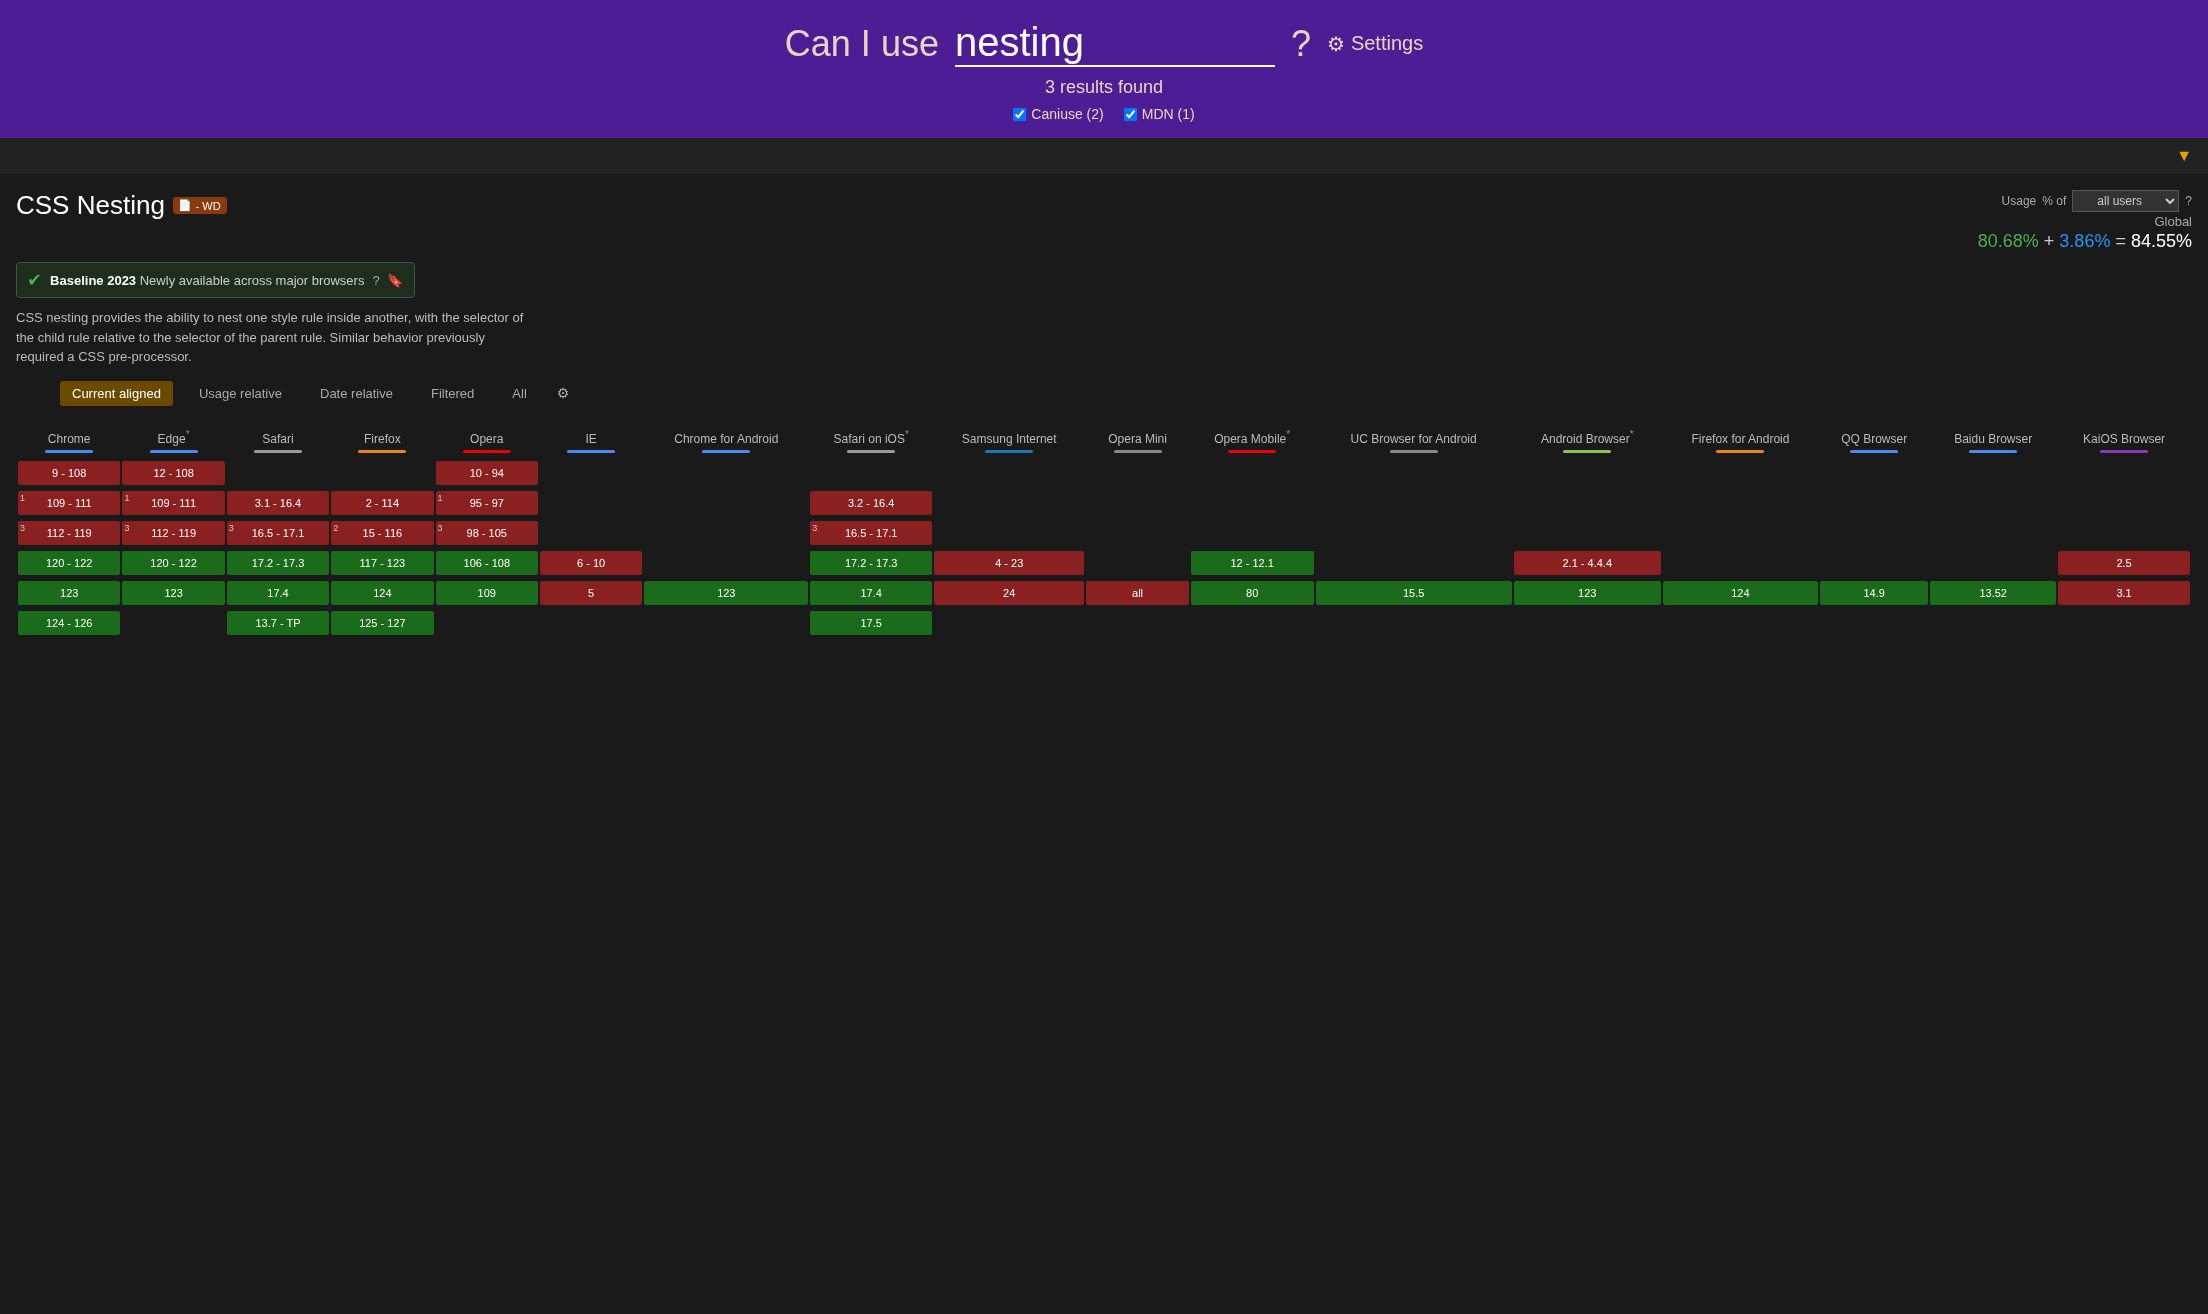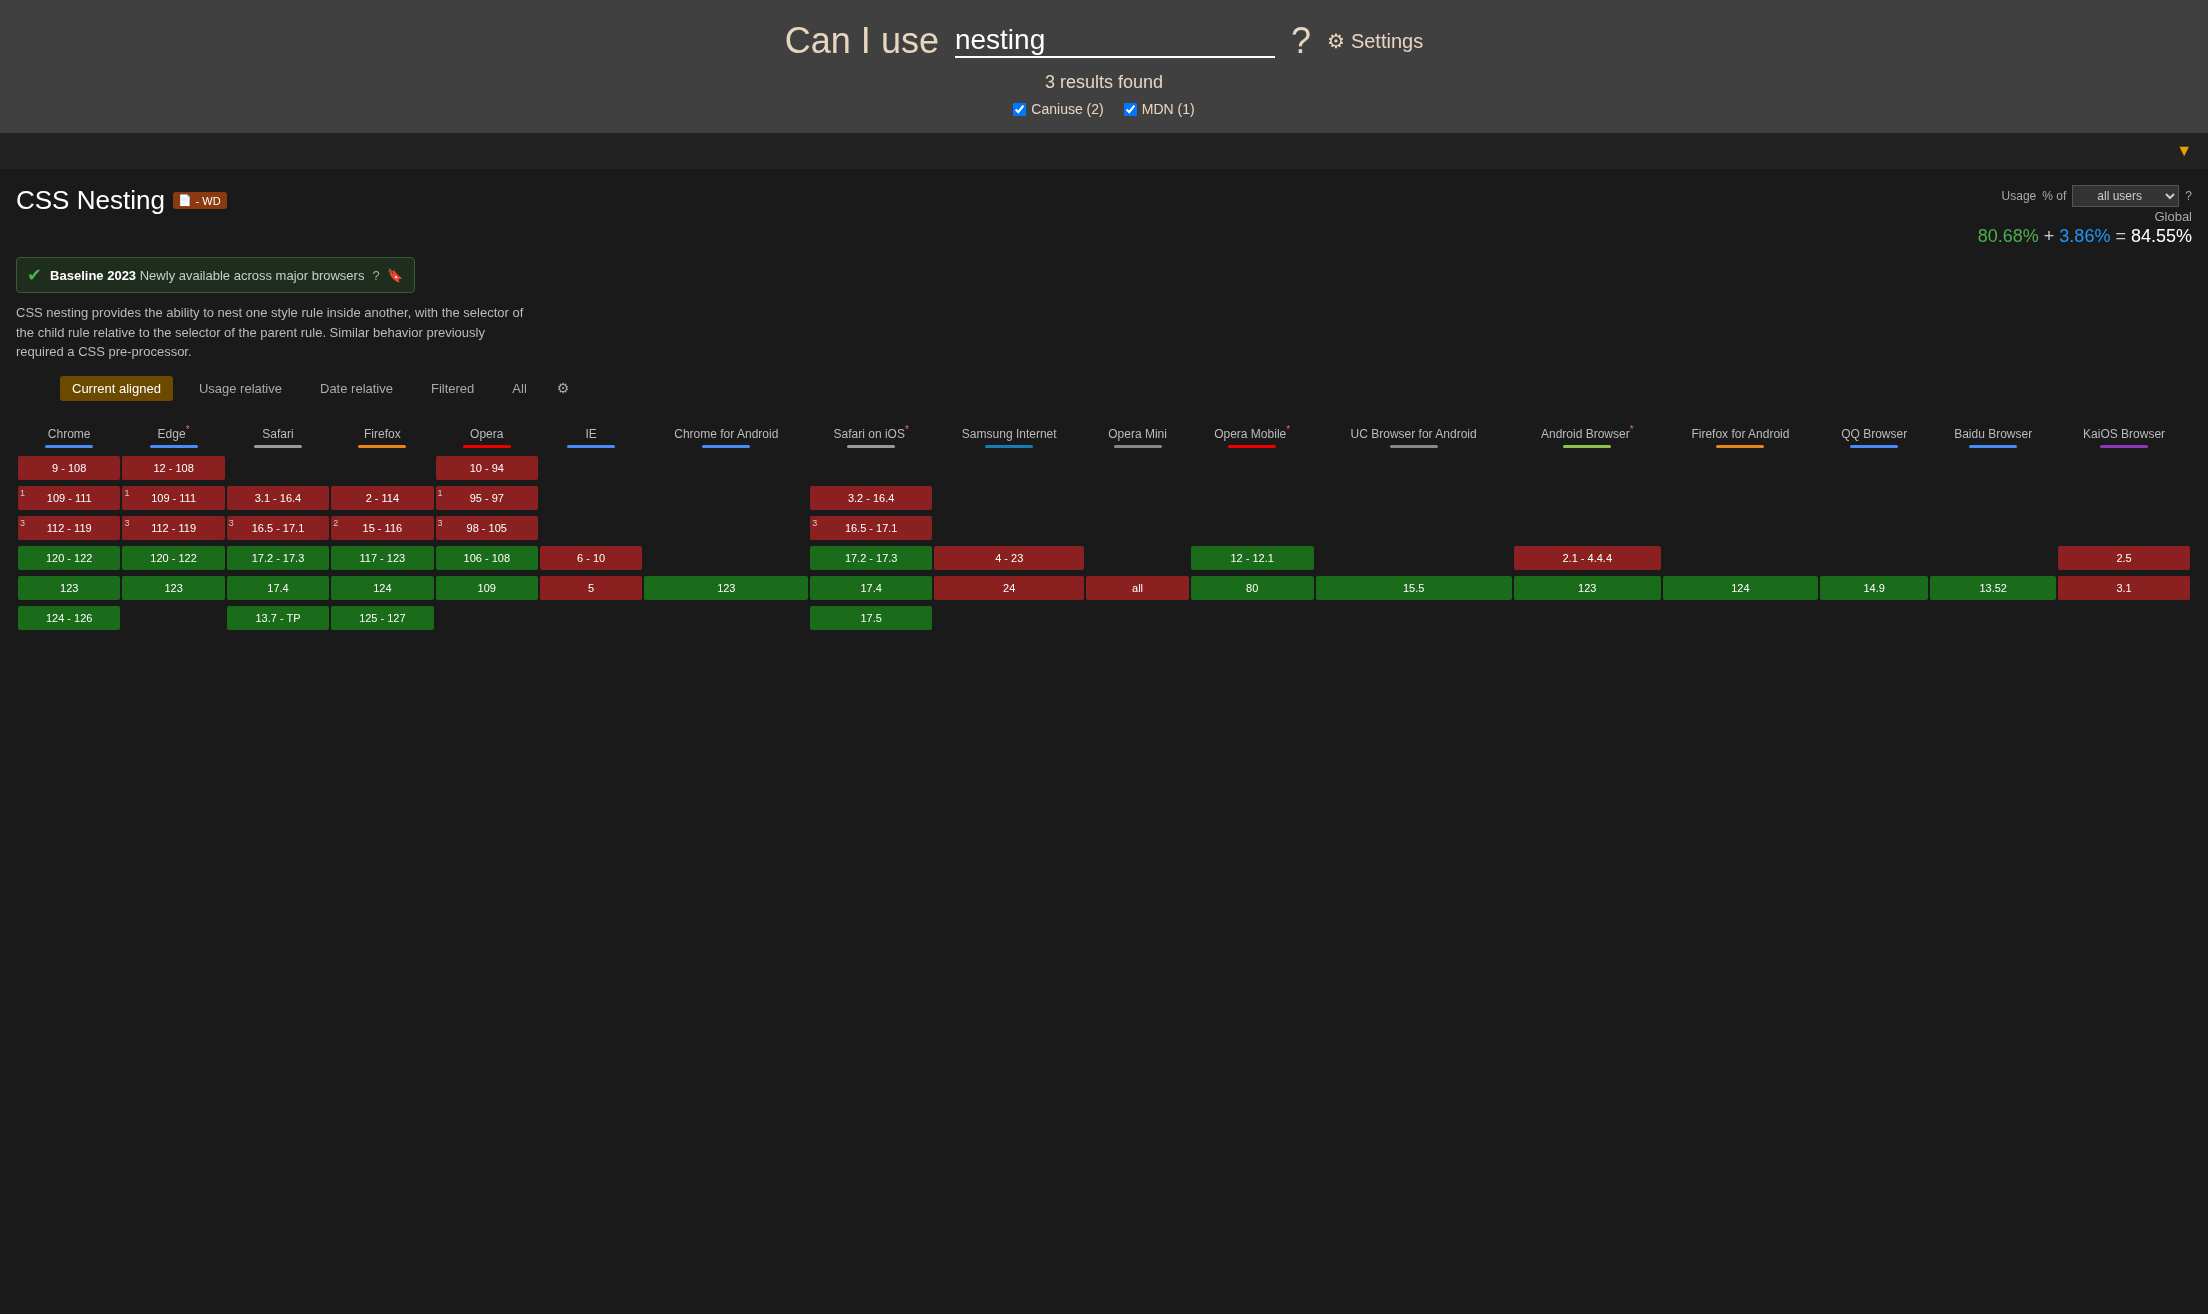--- a/index.html
+++ b/index.html
@@ -1,37 +1,37 @@
 <!DOCTYPE html>
 <html><head>
   <meta charset="utf-8">
   <style>
     * { box-sizing: border-box; margin: 0; padding: 0; }
     body { font-family: Arial, sans-serif; background: #1a1a1a; color: #ccc; font-size: 13px; }
 
     
     .header {
-      background: #404040;
+      background: #4c1d95;
       padding: 20px 40px 16px;
       text-align: center;
     }
     .header-top {
       display: flex;
       align-items: center;
       justify-content: center;
       gap: 16px;
       margin-bottom: 10px;
     }
     .header-title {
       font-size: 36px;
       color: #e8d5c0;
       font-weight: 300;
     }
     .header-search {
-      font-size: 28px;
+      font-size: 40px;
       color: #fff;
       background: transparent;
       border: none;
       border-bottom: 2px solid #fff;
       outline: none;
       width: 320px;
       font-weight: 300;
     }
     .header-question {
       font-size: 36px;

